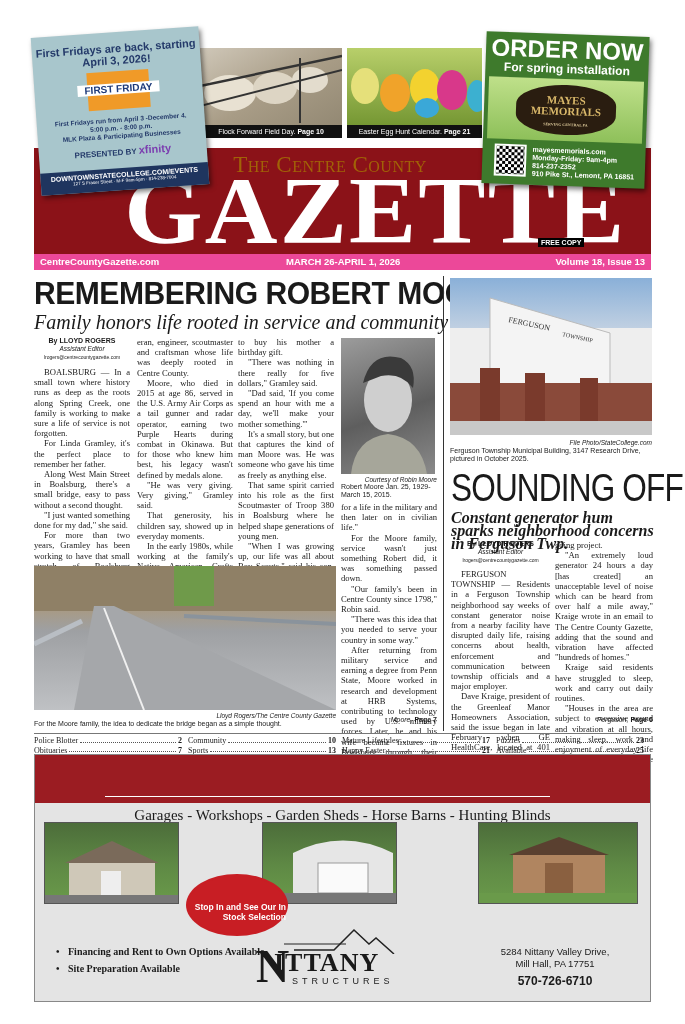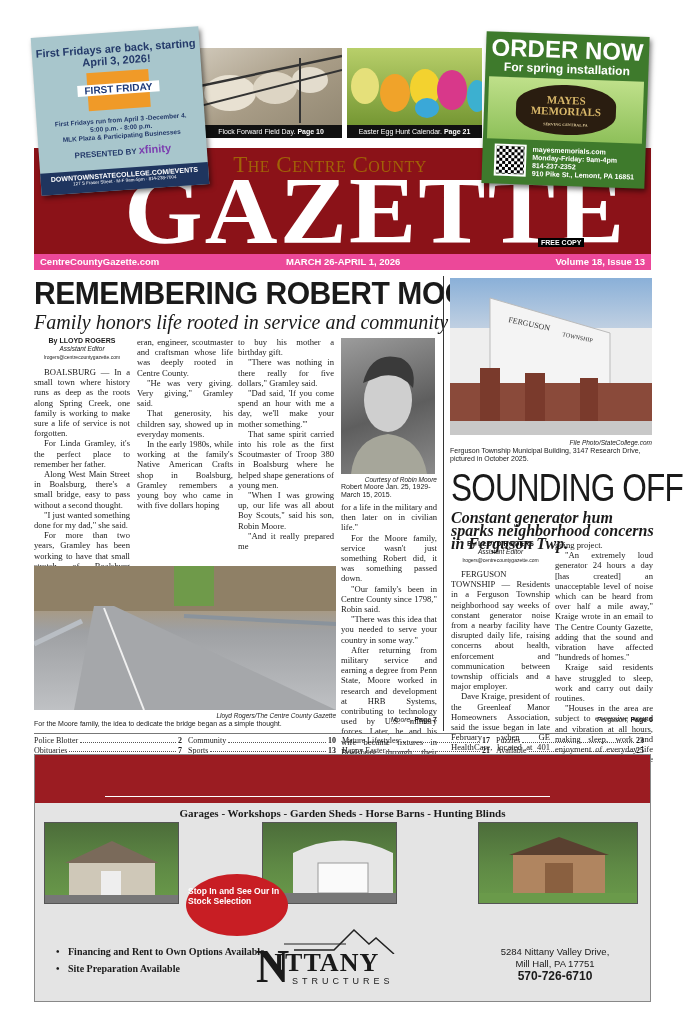--- a/index.html
+++ b/index.html
@@ -74,32 +74,32 @@
   #index .row { display: flex; }
   #index .cell { display: flex; width: 154px; padding-right: 6px; }
   #index .cell .lbl { white-space: nowrap; }
   #index .cell .dots { flex: 1; border-bottom: 1px dotted #555; margin: 0 2px 3px; }
   #index .cell .pg { font-weight: bold; }
 
   
   #ad2 { position: absolute; left: 34px; top: 754px; width: 617px; height: 248px; background: #e4e4e4; border: 1px solid #888; }
   #ad2-head { height: 48px; background: #9b1c22; color: #fff; text-align: center; font-size: 33px; line-height: 44px; position: relative; }
   #ad2-head .ul { position: absolute; left: 70px; right: 100px; bottom: 6px; height: 1.5px; background: #fff; }
-  #ad2-sub { text-align: center; font-weight: bold; font-size: 11px; margin-top: 4px; }
+  #ad2-sub { text-align: center; font-weight: normal; font-size: 15px; margin-top: 4px; }
   .shed { position: absolute; top: 822px; width: 135px; height: 82px; overflow: hidden; border: 1px solid #555; background: linear-gradient(#4c6d3a 0%, #5f8a45 55%, #6a9a4a 100%); }
-  #burst { position: absolute; left: 188px; top: 876px; width: 98px; height: 58px; background: #c81e24; border-radius: 50%; color: #fff; font-family: "Liberation Sans", sans-serif; font-weight: bold; font-size: 8.5px; text-align: left; line-height: 10px; padding-top: 10px; box-shadow: 0 0 0 2px #c81e24; }
+  #burst { position: absolute; left: 188px; top: 876px; width: 98px; height: 58px; background: #c81e24; border-radius: 50%; color: #fff; font-family: "Liberation Sans", sans-serif; font-weight: bold; font-size: 8.5px; text-align: right; line-height: 10px; padding-top: 26px; box-shadow: 0 0 0 2px #c81e24; }
   #ad2-bullets { position: absolute; left: 56px; top: 946px; font-weight: bold; font-size: 10px; line-height: 11px; }
   #ad2-bullets li { list-style: none; position: relative; padding-left: 12px; margin-bottom: 6px; }
   #ad2-bullets li::before { content: "•"; position: absolute; left: 0; }
   #nittany-logo { position: absolute; left: 254px; top: 928px; width: 180px; height: 62px; }
   #nittany-logo .N { position: absolute; left: 2px; top: 16px; font-size: 46px; line-height: 46px; font-weight: bold; font-family: "Liberation Serif", serif; }
   #nittany-logo .rest { position: absolute; left: 20px; top: 22px; font-size: 26px; line-height: 26px; font-weight: bold; font-family: "Liberation Serif", serif; letter-spacing: 1px; }
   #nittany-logo .str { position: absolute; left: 38px; top: 48px; font-size: 9px; letter-spacing: 4px; font-family: "Liberation Sans", sans-serif; }
   #ad2-addr { position: absolute; left: 480px; top: 946px; width: 150px; text-align: center; font-family: "Liberation Sans", sans-serif; font-size: 9.5px; line-height: 12px; }
-  #ad2-addr .ph { font-size: 12px; font-weight: bold; }
+  #ad2-addr .ph { font-size: 12px; font-weight: bold; margin-top: 5px; }
 </style>
 </head>
 <body>
 
 <div id="masthead"></div>
 <div id="mast-small">The Centre County</div>
 <div id="mast-big" class="serif">GAZETTE</div>
 <div id="free-copy">FREE COPY</div>
 <div id="infobar">
   <span style="left:6px;">CentreCountyGazette.com</span>
@@ -176,28 +176,30 @@
     <span class="mail">lrogers@centrecountygazette.com</span>
   </div>
   <p>BOALSBURG — In a small town where history runs as deep as the roots along Spring Creek, one family is working to make sure a life of service is not forgotten.</p>
   <p>For Linda Gramley, it's the perfect place to remember her father.</p>
   <p>Along West Main Street in Boalsburg, there's a small bridge, easy to pass without a second thought.</p>
   <p>"I just wanted something done for my dad," she said.</p>
   <p>For more than two years, Gramley has been working to have that small stretch of Boalsburg dedicated to Robert Chalmer Moore — a vet-</p>
 </div>
 <div class="col" style="left:137px; top:337px; width:96px;">
   <p class="noind">eran, engineer, scoutmaster and craftsman whose life was deeply rooted in Centre County.</p>
+  <p>Moore, who died in 2015 at age 86, served in the U.S. Army Air Corps as a tail gunner and radar operator, earning two Purple Hearts during combat in Okinawa. But for those who knew him best, his legacy wasn't defined by medals alone.</p>
   <p>"He was very giving. Very giving," Gramley said.</p>
   <p>That generosity, his children say, showed up in everyday moments.</p>
   <p>In the early 1980s, while working at the family's Native American Crafts shop in Boalsburg, Gramley remembers a young boy who came in with five dollars hoping</p>
 </div>
 <div class="col" style="left:238px; top:337px; width:96px;">
   <p class="noind">to buy his mother a birthday gift.</p>
   <p>"There was nothing in there really for five dollars," Gramley said.</p>
   <p>"Dad said, 'If you come spend an hour with me a day, we'll make your mother something.'"</p>
+  <p>It's a small story, but one that captures the kind of man Moore was. He was someone who gave his time as freely as anything else.</p>
   <p>That same spirit carried into his role as the first Scoutmaster of Troop 380 in Boalsburg where he helped shape generations of young men.</p>
   <p>"When I was growing up, our life was all about Boy Scouts," said his son, Robin Moore.</p>
   <p>"And it really prepared me</p>
 </div>
 
 <div id="photo-moore">
   <svg width="94" height="136">
     <ellipse cx="47" cy="62" rx="24" ry="32" fill="#cfcfcf"></ellipse>
     <path d="M22 45 Q30 12 60 20 Q76 28 72 50 Q60 34 40 38 Z" fill="#3a3a3a"></path>
     <path d="M10 136 Q14 100 47 96 Q80 100 86 136 Z" fill="#a6a69a"></path>

